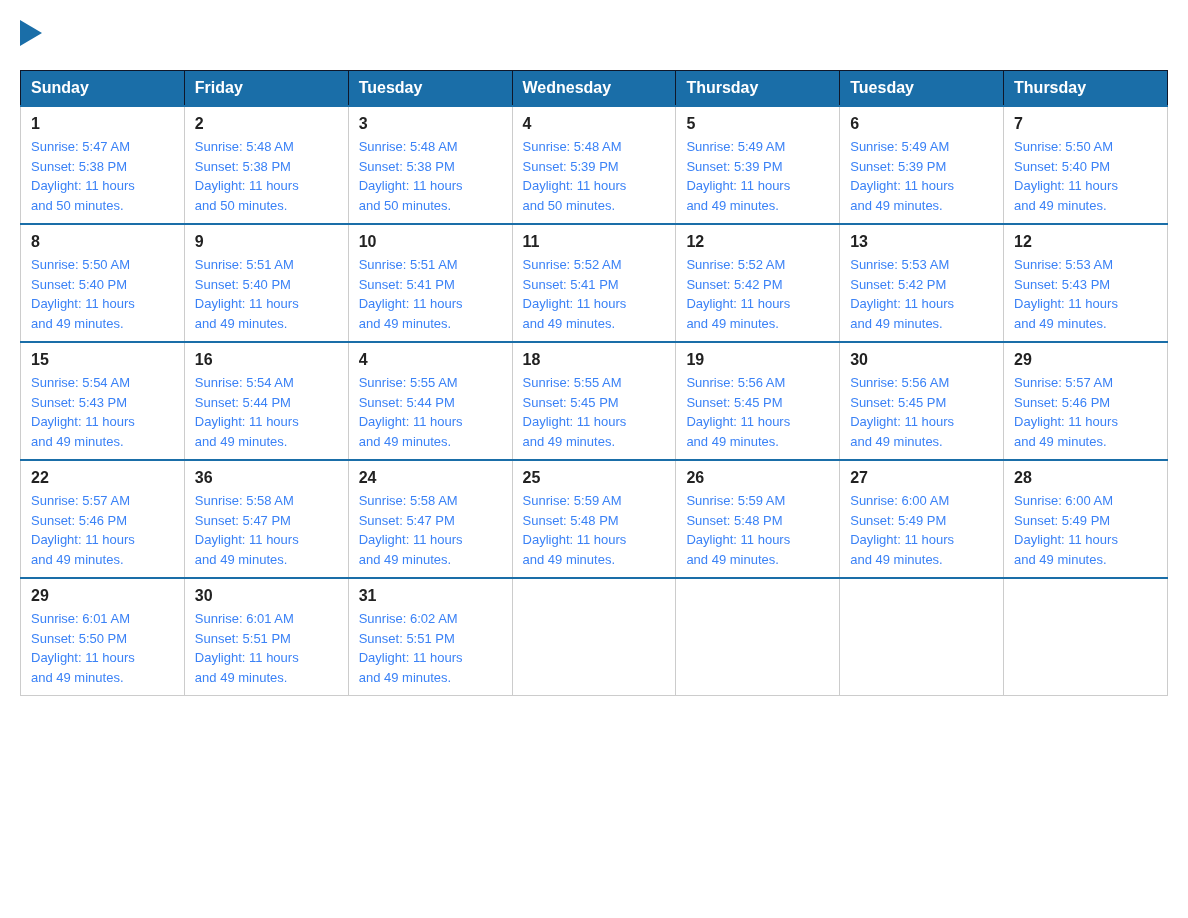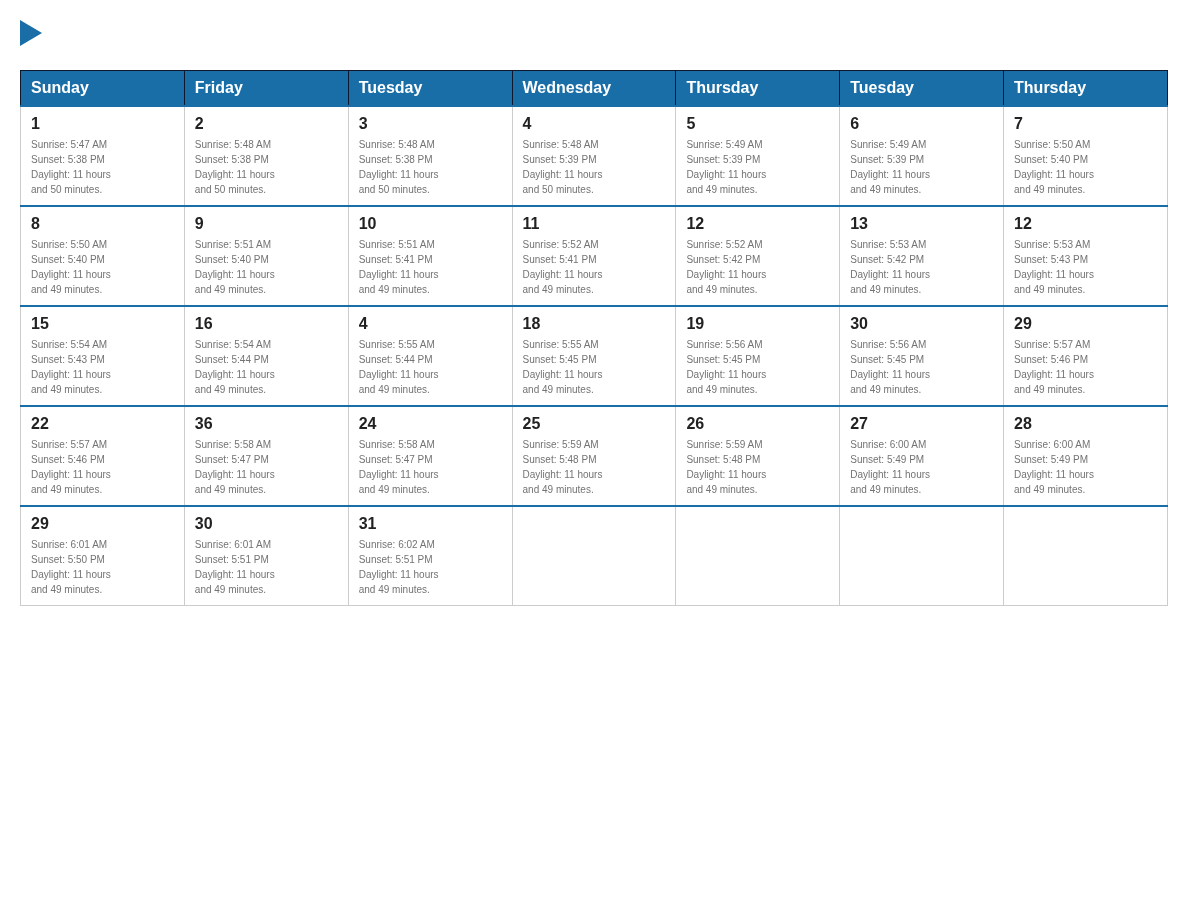--- a/index.html
+++ b/index.html
@@ -60,23 +60,23 @@
       background: #fff;
     }
     .day-num {
       font-size: 16px;
       font-weight: bold;
       color: #222;
       display: block;
       margin-bottom: 4px;
     }
     .day-info {
-      font-size: 10px;
+      font-size: 13px;
       line-height: 1.5;
-      color: #737373;
+      color: #3b82f6;
     }
     .calendar tr td {
       border-top: 2px solid #1a6ea8;
     }
     .empty-cell {
       background: #fff;
     }
     .logo-wrapper {
       display: flex;
       align-items: center;

